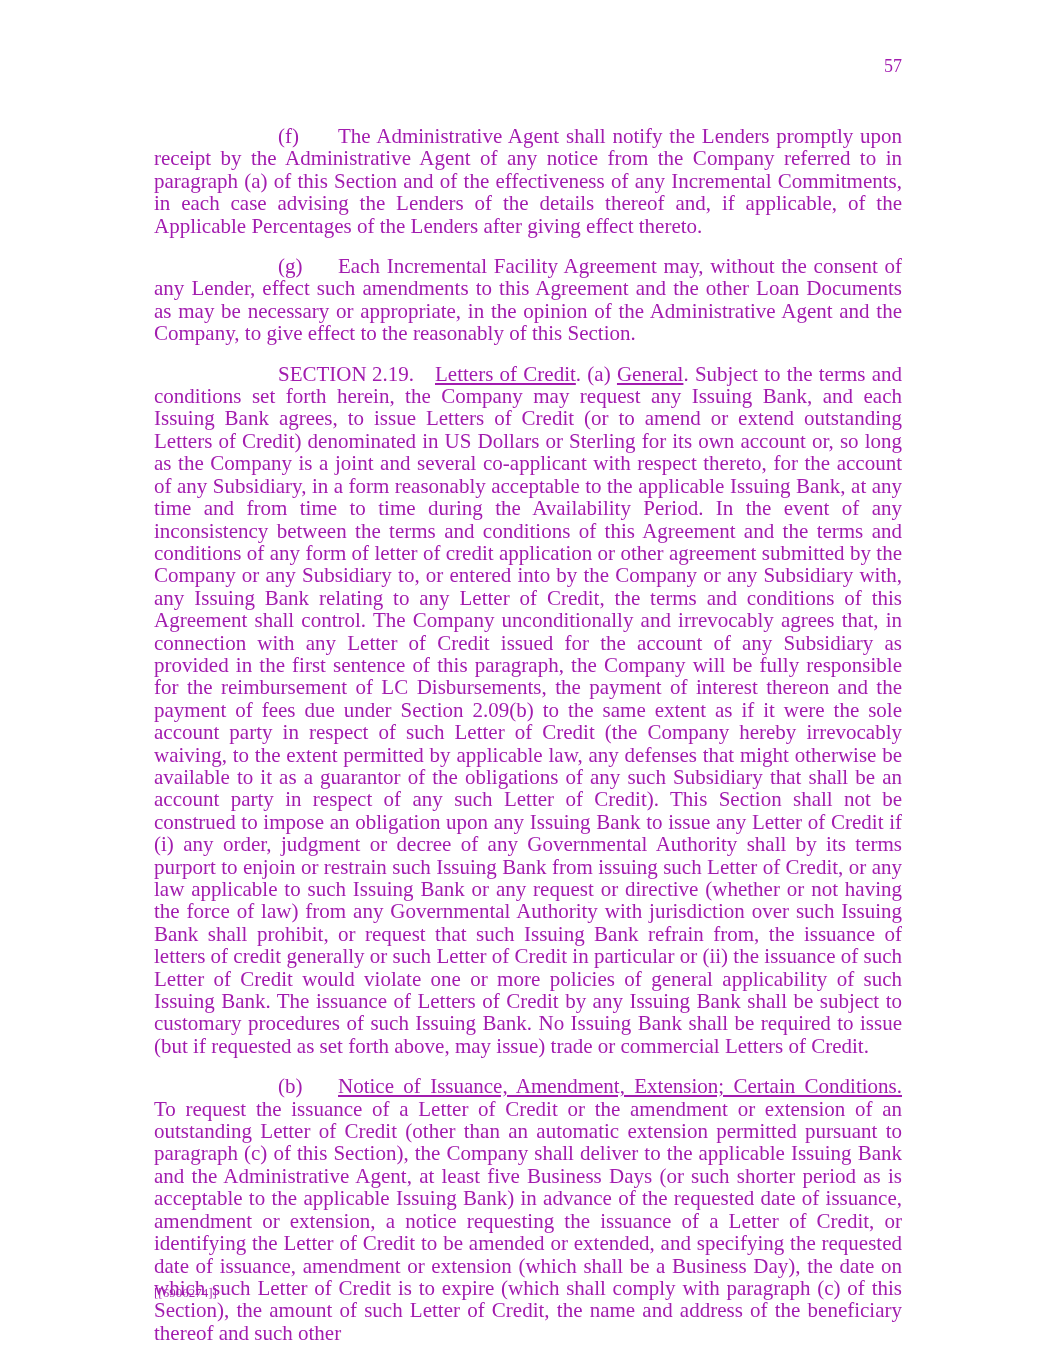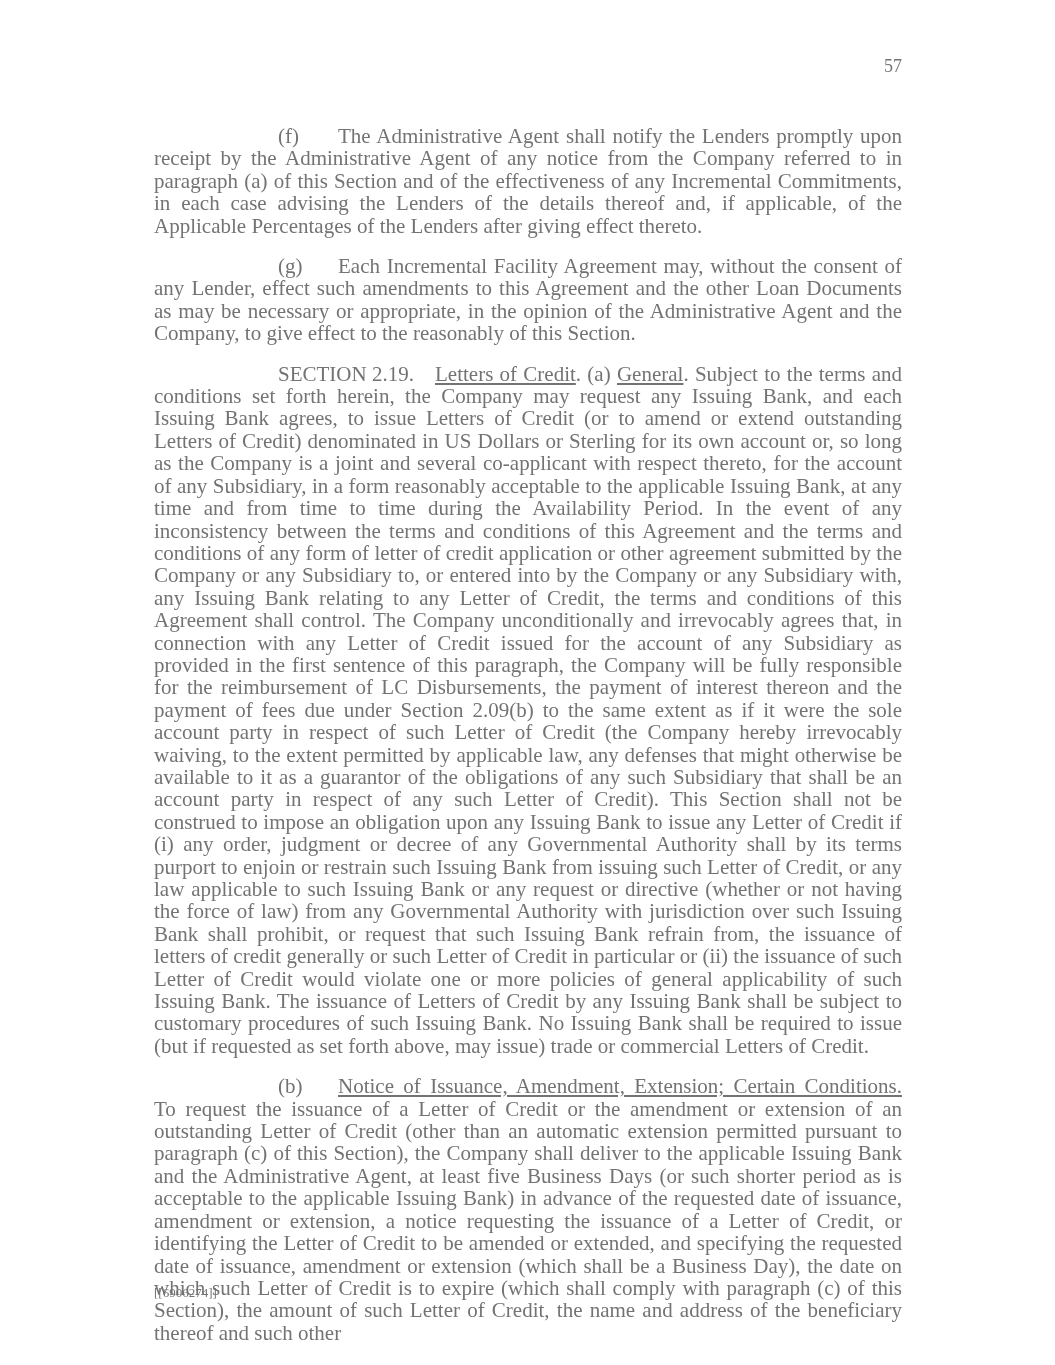--- a/index.html
+++ b/index.html
@@ -5,21 +5,21 @@
   html, body {
     margin: 0;
     padding: 0;
     background: #ffffff;
   }
   .page {
     position: relative;
     width: 902px;
     height: 1365px;
     background: #ffffff;
-    color: #737373;
+    color: #a21caf;
     font-family: "Liberation Serif", "DejaVu Serif", serif;
     overflow: hidden;
   }
   .page-number {
     position: absolute;
     top: 55px;
     left: 154px;
     width: 748px;
     text-align: right;
     font-size: 18px;

